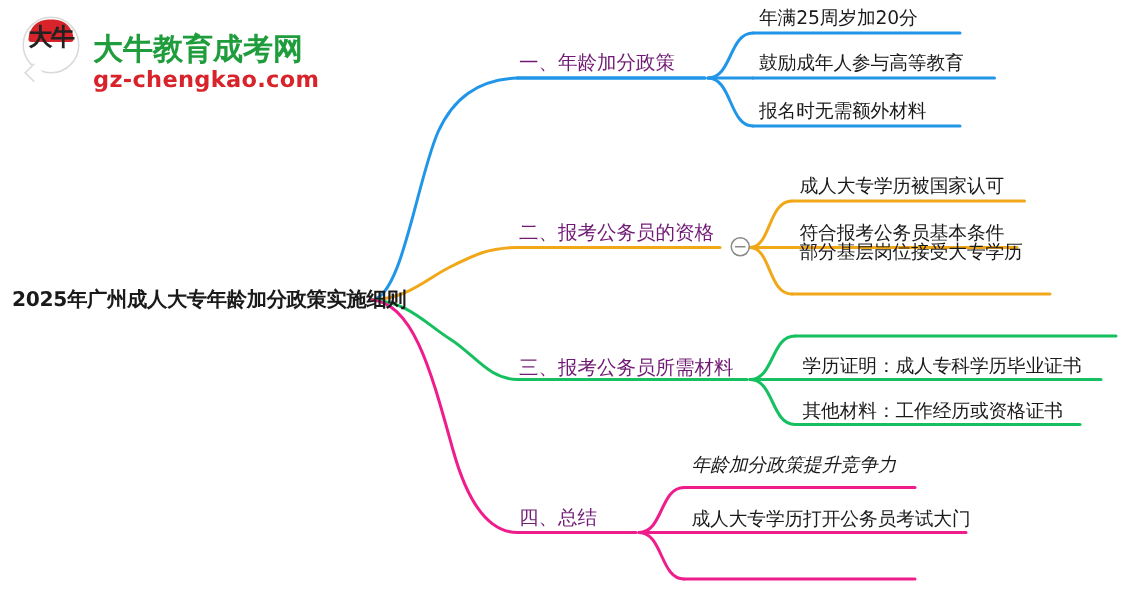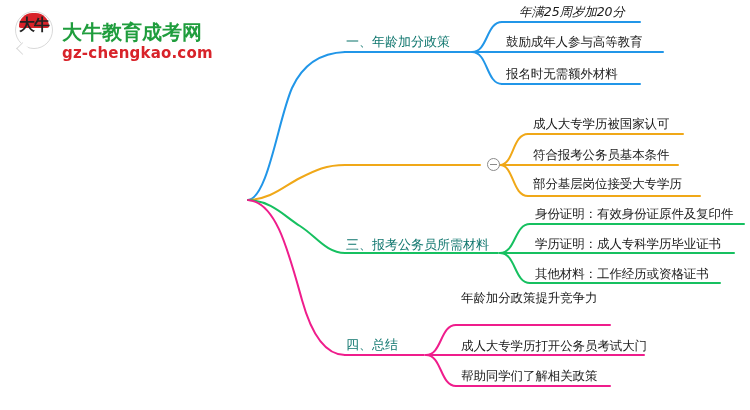--- a/index.html
+++ b/index.html
@@ -115,21 +115,21 @@
   #root-node {
     font-size: 13.5px;
     font-weight: bold;
     left: 8px;
     top: 191px;
     letter-spacing: -0.2px;
   }
   .branch-node {
     font-size: 13px;
     letter-spacing: 0px;
-    color: #0f766e;
+    color: #701a75;
   }
   .leaf-node {
     font-size: 12.5px;
     letter-spacing: -0.1px;
     color: #1a1a1a;
   }
   .collapse-btn {
     position: absolute;
     width: 13px;
     height: 13px;
@@ -204,34 +204,34 @@
       <path d="M345,355 L424,355" stroke="#ef1d8c" stroke-width="2"></path>
       <path d="M426,355 C442,355 440,325 456,325" stroke="#ef1d8c" stroke-width="2"></path>
       <path d="M456,325 L610,325" stroke="#ef1d8c" stroke-width="2"></path>
       <path d="M426,355 L456,355" stroke="#ef1d8c" stroke-width="2"></path>
       <path d="M456,355 L644,355" stroke="#ef1d8c" stroke-width="2"></path>
       <path d="M426,355 C442,355 440,386 456,386" stroke="#ef1d8c" stroke-width="2"></path>
       <path d="M456,386 L610,386" stroke="#ef1d8c" stroke-width="2"></path>
     </g>
   </svg>
 
+  <div class="node" id="root-node">2025年广州成人大专年龄加分政策实施细则</div>
 
   <div class="node branch-node" style="left:346px; top:33px;">一、年龄加分政策</div>
-  <div class="node leaf-node" style="left:519px; top:4px;font-style:italic;">年满25周岁加20分</div>
+  <div class="node leaf-node" style="left:506px; top:4px;">年满25周岁加20分</div>
   <div class="node leaf-node" style="left:506px; top:34px;">鼓励成年人参与高等教育</div>
   <div class="node leaf-node" style="left:506px; top:66px;">报名时无需额外材料</div>
 
+  <div class="node branch-node" style="left:346px; top:146px;">二、报考公务员的资格</div>
   <div class="collapse-btn" style="left:487px; top:158px;"></div>
   <div class="node leaf-node" style="left:533px; top:116px;text-align:center;">成人大专学历被国家认可</div>
   <div class="node leaf-node" style="left:533px; top:147px;">符合报考公务员基本条件</div>
-  <div class="node leaf-node" style="left:533px; top:176px;">部分基层岗位接受大专学历</div>
+  <div class="node leaf-node" style="left:533px; top:160px;">部分基层岗位接受大专学历</div>
 
   <div class="node branch-node" style="left:346px; top:236px;">三、报考公务员所需材料</div>
-  <div class="node leaf-node" style="left:535px; top:206px;">身份证明：有效身份证原件及复印件</div>
   <div class="node leaf-node" style="left:535px; top:236px;font-family:Liberation Mono, monospace;">学历证明：成人专科学历毕业证书</div>
   <div class="node leaf-node" style="left:535px; top:266px;">其他材料：工作经历或资格证书</div>
 
   <div class="node branch-node" style="left:346px; top:336px;text-align:center;">四、总结</div>
-  <div class="node leaf-node" style="left:461px; top:290px;">年龄加分政策提升竞争力</div>
+  <div class="node leaf-node" style="left:461px; top:302px;font-style:italic;">年龄加分政策提升竞争力</div>
   <div class="node leaf-node" style="left:461px; top:338px;">成人大专学历打开公务员考试大门</div>
-  <div class="node leaf-node" style="left:461px; top:368px;">帮助同学们了解相关政策</div>
 
 </div>
 
 </body></html>

